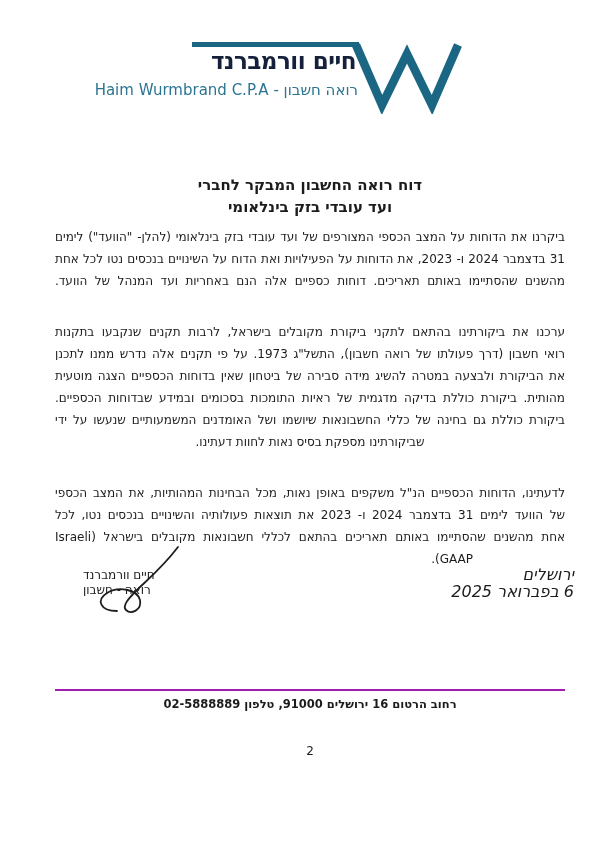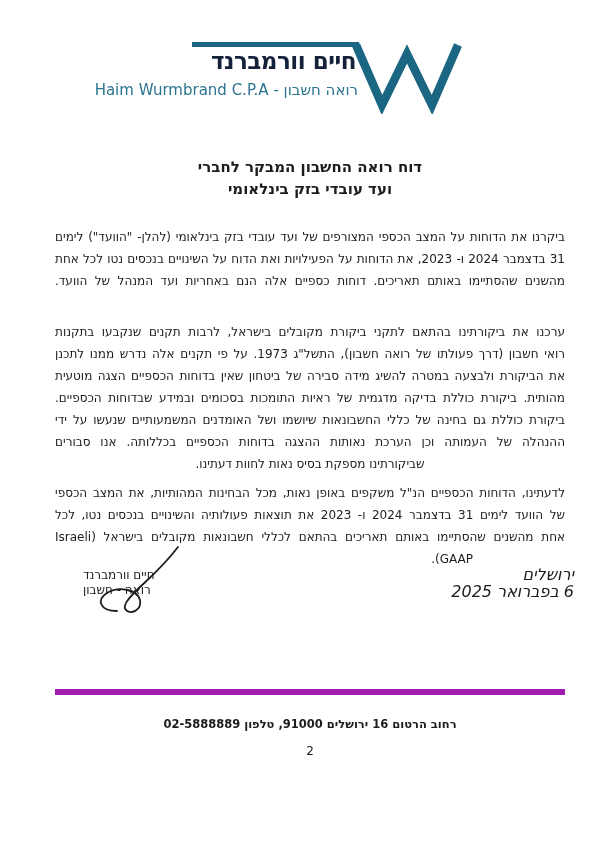--- a/index.html
+++ b/index.html
@@ -22,21 +22,21 @@
     font-size:23px; font-weight:bold; letter-spacing:-0.5px;
     white-space:nowrap;
   }
   .logo-sub {
     position:absolute; top:55px; right:107px;
     font-size:15px; white-space:nowrap;
   }
 
   
   .title {
-    position:absolute; top:156px; left:55px; width:510px;
+    position:absolute; top:174px; left:55px; width:510px;
     text-align:center; font-weight:bold; font-size:15px; line-height:22px;
   }
 
   
   .para { position:absolute; left:55px; width:510px; font-size:12px; }
   .p1 { top:226px; }
   .p2 { top:321px; }
   .p3 { top:482px; }
   .ln {
     height:22px; line-height:22px;
@@ -54,21 +54,21 @@
   }
   .sig-name {
     position:absolute; top:568px; left:83px;
     font-size:12px; line-height:15px; text-align:left; white-space:nowrap;
   }
   .scribble { position:absolute; left:78px; top:544px; }
 
   
   .footer {
     position:absolute; top:689px; left:55px; width:510px;
-    border-top:6px solid #a21caf; padding-top:20px;
+    border-top:2px solid #a21caf; padding-top:4px;
     text-align:center; font-weight:bold; font-size:11.5px; line-height:18px;
   }
   .pagenum {
     position:absolute; top:744px; left:55px; width:510px;
     text-align:center; font-size:12px;
   }
 </style>
 </head>
 <body>
 
@@ -93,21 +93,20 @@
     <div class="ln">31 בדצמבר 2024 ו- 2023, את הדוחות על הפעילויות ואת הדוח על השינויים בנכסים נטו לכל אחת</div>
     <div class="ln">מהשנים שהסתיימו באותם תאריכים. דוחות כספיים אלה הנם באחריות ועד המנהל של הוועד.</div>
   </div>
 
   <div class="para p2">
     <div class="ln">ערכנו את ביקורתינו בהתאם לתקני ביקורת מקובלים בישראל, לרבות תקנים שנקבעו בתקנות</div>
     <div class="ln">רואי חשבון (דרך פעולתו של רואה חשבון), התשל"ג 1973. על פי תקנים אלה נדרש ממנו לתכנן</div>
     <div class="ln">את הביקורת ולבצעה במטרה להשיג מידה סבירה של ביטחון שאין בדוחות הכספיים הצגה מוטעית</div>
     <div class="ln">מהותית. ביקורת כוללת בדיקה מדגמית של ראיות התומכות בסכומים ובמידע שבדוחות הכספיים.</div>
     <div class="ln">ביקורת כוללת גם בחינה של כללי החשבונאות שיושמו ושל האומדנים המשמעותיים שנעשו על ידי</div>
-    <div class="ln">ההנהלה של העמותה וכן הערכת נאותות ההצגה בדוחות הכספיים בכללותה. אנו סבורים</div>
     <div class="ln center">שביקורתינו מספקת בסיס נאות לחוות דעתינו.</div>
   </div>
 
   <div class="para p3">
     <div class="ln">לדעתינו, הדוחות הכספיים הנ"ל משקפים באופן נאות, מכל הבחינות המהותיות, את המצב הכספי</div>
     <div class="ln">של הוועד לימים 31 בדצמבר 2024 ו- 2023 את תוצאות פעולותיה והשינויים בנכסים נטו, לכל</div>
     <div class="ln">אחת מהשנים שהסתיימו באותם תאריכים בהתאם לכללי חשבונאות מקובלים בישראל (Israeli</div>
     <div class="ln offset">GAAP).</div>
   </div>
 

